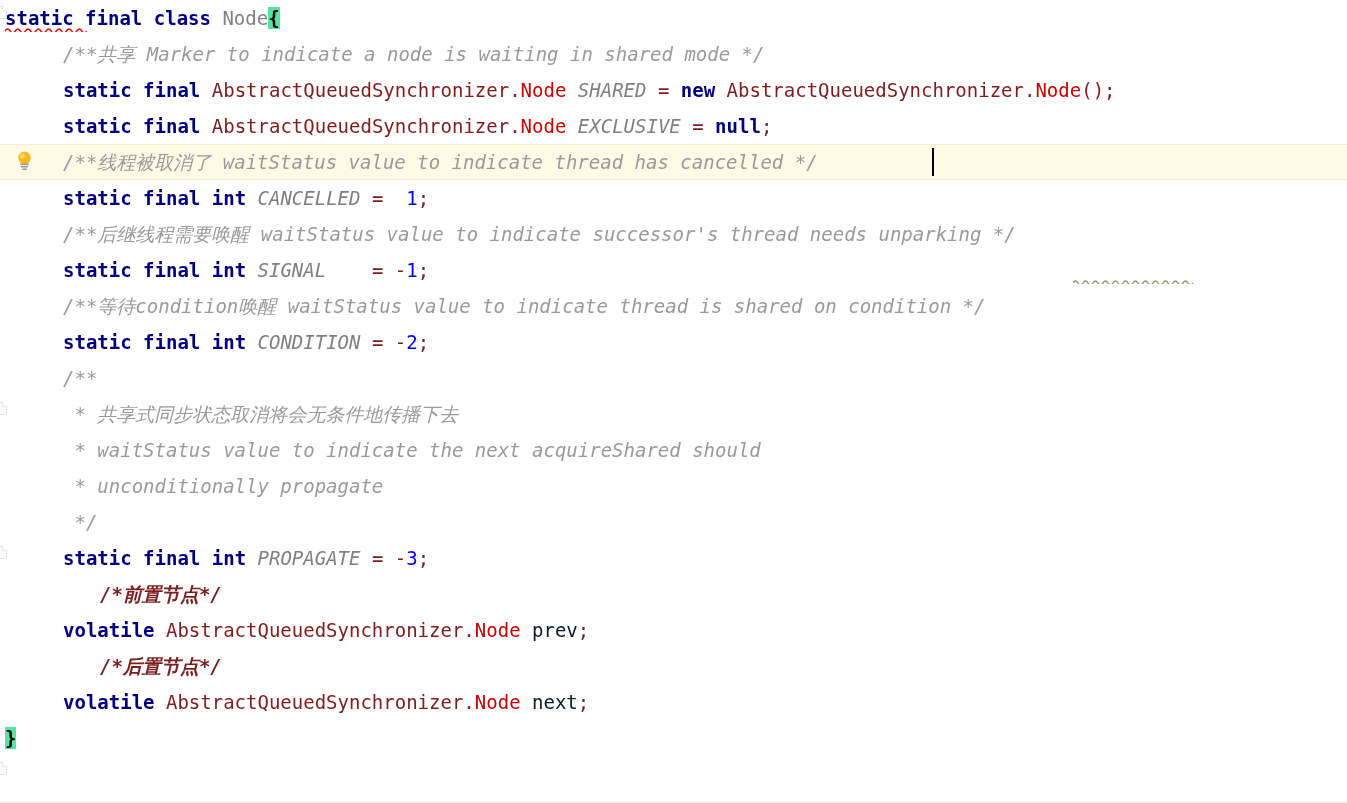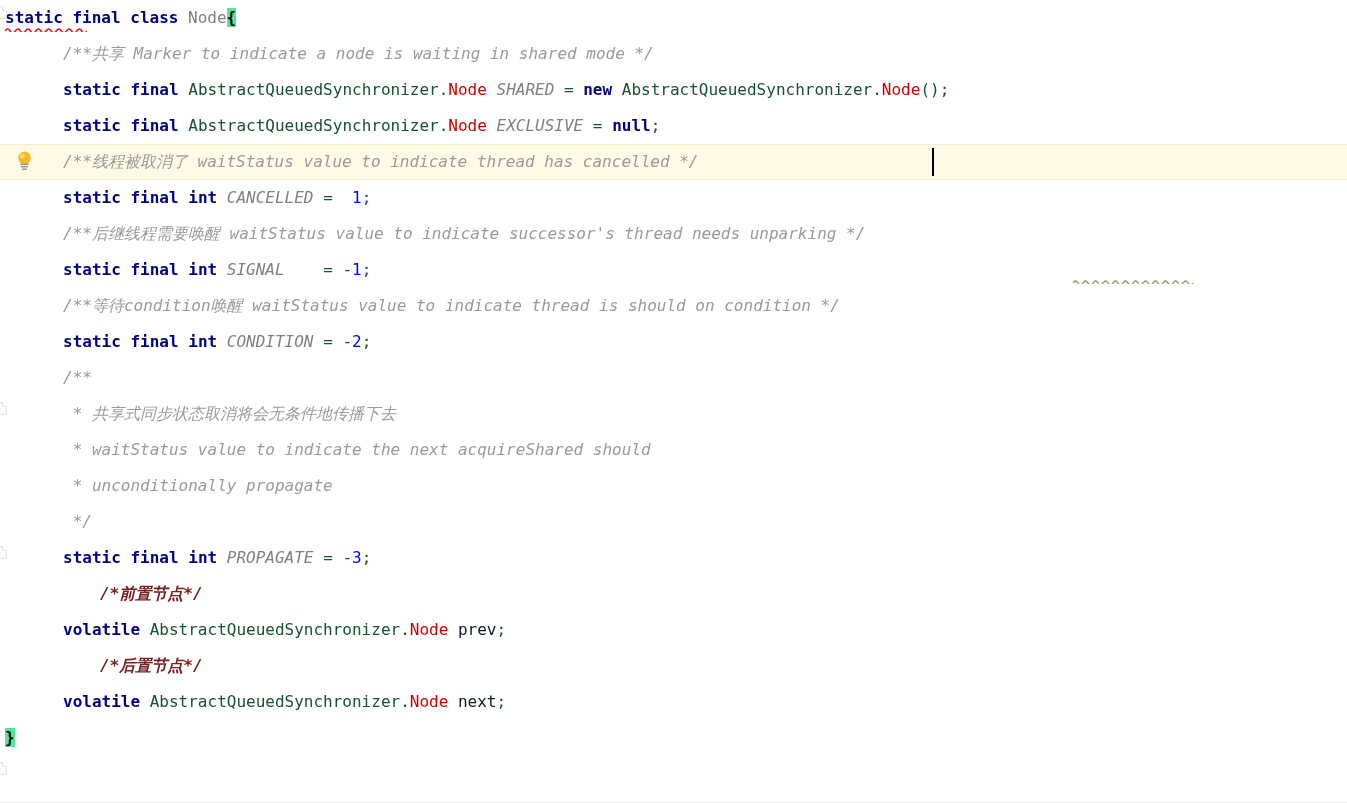--- a/index.html
+++ b/index.html
@@ -67,21 +67,21 @@
     position: absolute;
     left: 0;
     top: 0;
     width: 1347px;
     z-index: 2;
   }
   .line {
     position: relative;
     height: 36px;
     line-height: 36px;
-    font-size: 16px;
+    font-size: 19px;
     white-space: pre;
     letter-spacing: 0px;
   }
   .line .txt {
     position: absolute;
     left: 0;
     top: 0;
     height: 36px;
   }
 
@@ -93,21 +93,21 @@
     height: 36px;
     background: #fffae6;
     border-top: 1px solid #f5eec9;
     border-bottom: 1px solid #f5eec9;
     box-sizing: border-box;
     z-index: 1;
   }
 
   
   .kw      { color: #000080; font-weight: bold; }
-  .plain   { color: #14532d; }
+  .plain   { color: #7f1d1d; }
   .cls     { color: #cc0000; }             
   .clsdecl { color: #808080; }             
   .sfield  { color: #808080; font-style: italic; }  
   .ifield  { color: #0f172a; }             
   .num     { color: #0000ff; }
   .jdoc    { color: #9a9a9a; font-style: italic; }  
   .bcom    { color: #7a2020; font-style: italic; font-weight: bold; margin-left: 37px; } 
   .brace-hl {
     background: #54e5a0;
     color: #000000;
@@ -168,21 +168,21 @@
 
   <div class="code">
       <div class="line"><span class="txt" style="left: 5px;"><span class="kw">static</span><span class="plain"> </span><span class="kw">final</span><span class="plain"> </span><span class="kw">class</span><span class="plain"> </span><span class="clsdecl">Node</span><span class="brace-hl">{</span></span></div>
       <div class="line"><span class="txt" style="left: 63px;"><span class="jdoc">/**共享 Marker to indicate a node is waiting in shared mode */</span></span></div>
       <div class="line"><span class="txt" style="left: 63px;"><span class="kw">static</span><span class="plain"> </span><span class="kw">final</span><span class="plain"> </span><span class="plain">AbstractQueuedSynchronizer.</span><span class="cls">Node</span><span class="plain"> </span><span class="sfield">SHARED</span><span class="plain"> = </span><span class="kw">new</span><span class="plain"> AbstractQueuedSynchronizer.</span><span class="cls">Node</span><span class="plain">();</span></span></div>
       <div class="line"><span class="txt" style="left: 63px;"><span class="kw">static</span><span class="plain"> </span><span class="kw">final</span><span class="plain"> </span><span class="plain">AbstractQueuedSynchronizer.</span><span class="cls">Node</span><span class="plain"> </span><span class="sfield">EXCLUSIVE</span><span class="plain"> = </span><span class="kw">null</span><span class="plain">;</span></span></div>
       <div class="line"><span class="txt" style="left: 63px;"><span class="jdoc">/**线程被取消了 waitStatus value to indicate thread has cancelled */</span></span></div>
       <div class="line"><span class="txt" style="left: 63px;"><span class="kw">static</span><span class="plain"> </span><span class="kw">final</span><span class="plain"> </span><span class="kw">int</span><span class="plain"> </span><span class="sfield">CANCELLED</span><span class="plain"> =  </span><span class="num">1</span><span class="plain">;</span></span></div>
       <div class="line"><span class="txt" style="left: 63px;"><span class="jdoc">/**后继线程需要唤醒 waitStatus value to indicate successor's thread needs unparking */</span></span></div>
       <div class="line"><span class="txt" style="left: 63px;"><span class="kw">static</span><span class="plain"> </span><span class="kw">final</span><span class="plain"> </span><span class="kw">int</span><span class="plain"> </span><span class="sfield">SIGNAL</span><span class="plain">    = -</span><span class="num">1</span><span class="plain">;</span></span></div>
-      <div class="line"><span class="txt" style="left: 63px;"><span class="jdoc">/**等待condition唤醒 waitStatus value to indicate thread is should on condition */</span></span></div>
+      <div class="line"><span class="txt" style="left: 63px;"><span class="jdoc">/**等待condition唤醒 waitStatus value to indicate thread is shared on condition */</span></span></div>
       <div class="line"><span class="txt" style="left: 63px;"><span class="kw">static</span><span class="plain"> </span><span class="kw">final</span><span class="plain"> </span><span class="kw">int</span><span class="plain"> </span><span class="sfield">CONDITION</span><span class="plain"> = -</span><span class="num">2</span><span class="plain">;</span></span></div>
       <div class="line"><span class="txt" style="left: 63px;"><span class="jdoc">/**</span></span></div>
       <div class="line"><span class="txt" style="left: 63px;"><span class="jdoc"> * 共享式同步状态取消将会无条件地传播下去</span></span></div>
       <div class="line"><span class="txt" style="left: 63px;"><span class="jdoc"> * waitStatus value to indicate the next acquireShared should</span></span></div>
       <div class="line"><span class="txt" style="left: 63px;"><span class="jdoc"> * unconditionally propagate</span></span></div>
       <div class="line"><span class="txt" style="left: 63px;"><span class="jdoc"> */</span></span></div>
       <div class="line"><span class="txt" style="left: 63px;"><span class="kw">static</span><span class="plain"> </span><span class="kw">final</span><span class="plain"> </span><span class="kw">int</span><span class="plain"> </span><span class="sfield">PROPAGATE</span><span class="plain"> = -</span><span class="num">3</span><span class="plain">;</span></span></div>
       <div class="line"><span class="txt" style="left: 63px;"><span class="bcom">/*前置节点*/</span></span></div>
       <div class="line"><span class="txt" style="left: 63px;"><span class="kw">volatile</span><span class="plain"> AbstractQueuedSynchronizer.</span><span class="cls">Node</span><span class="plain"> </span><span class="ifield">prev</span><span class="plain">;</span></span></div>
       <div class="line"><span class="txt" style="left: 63px;"><span class="bcom">/*后置节点*/</span></span></div>

